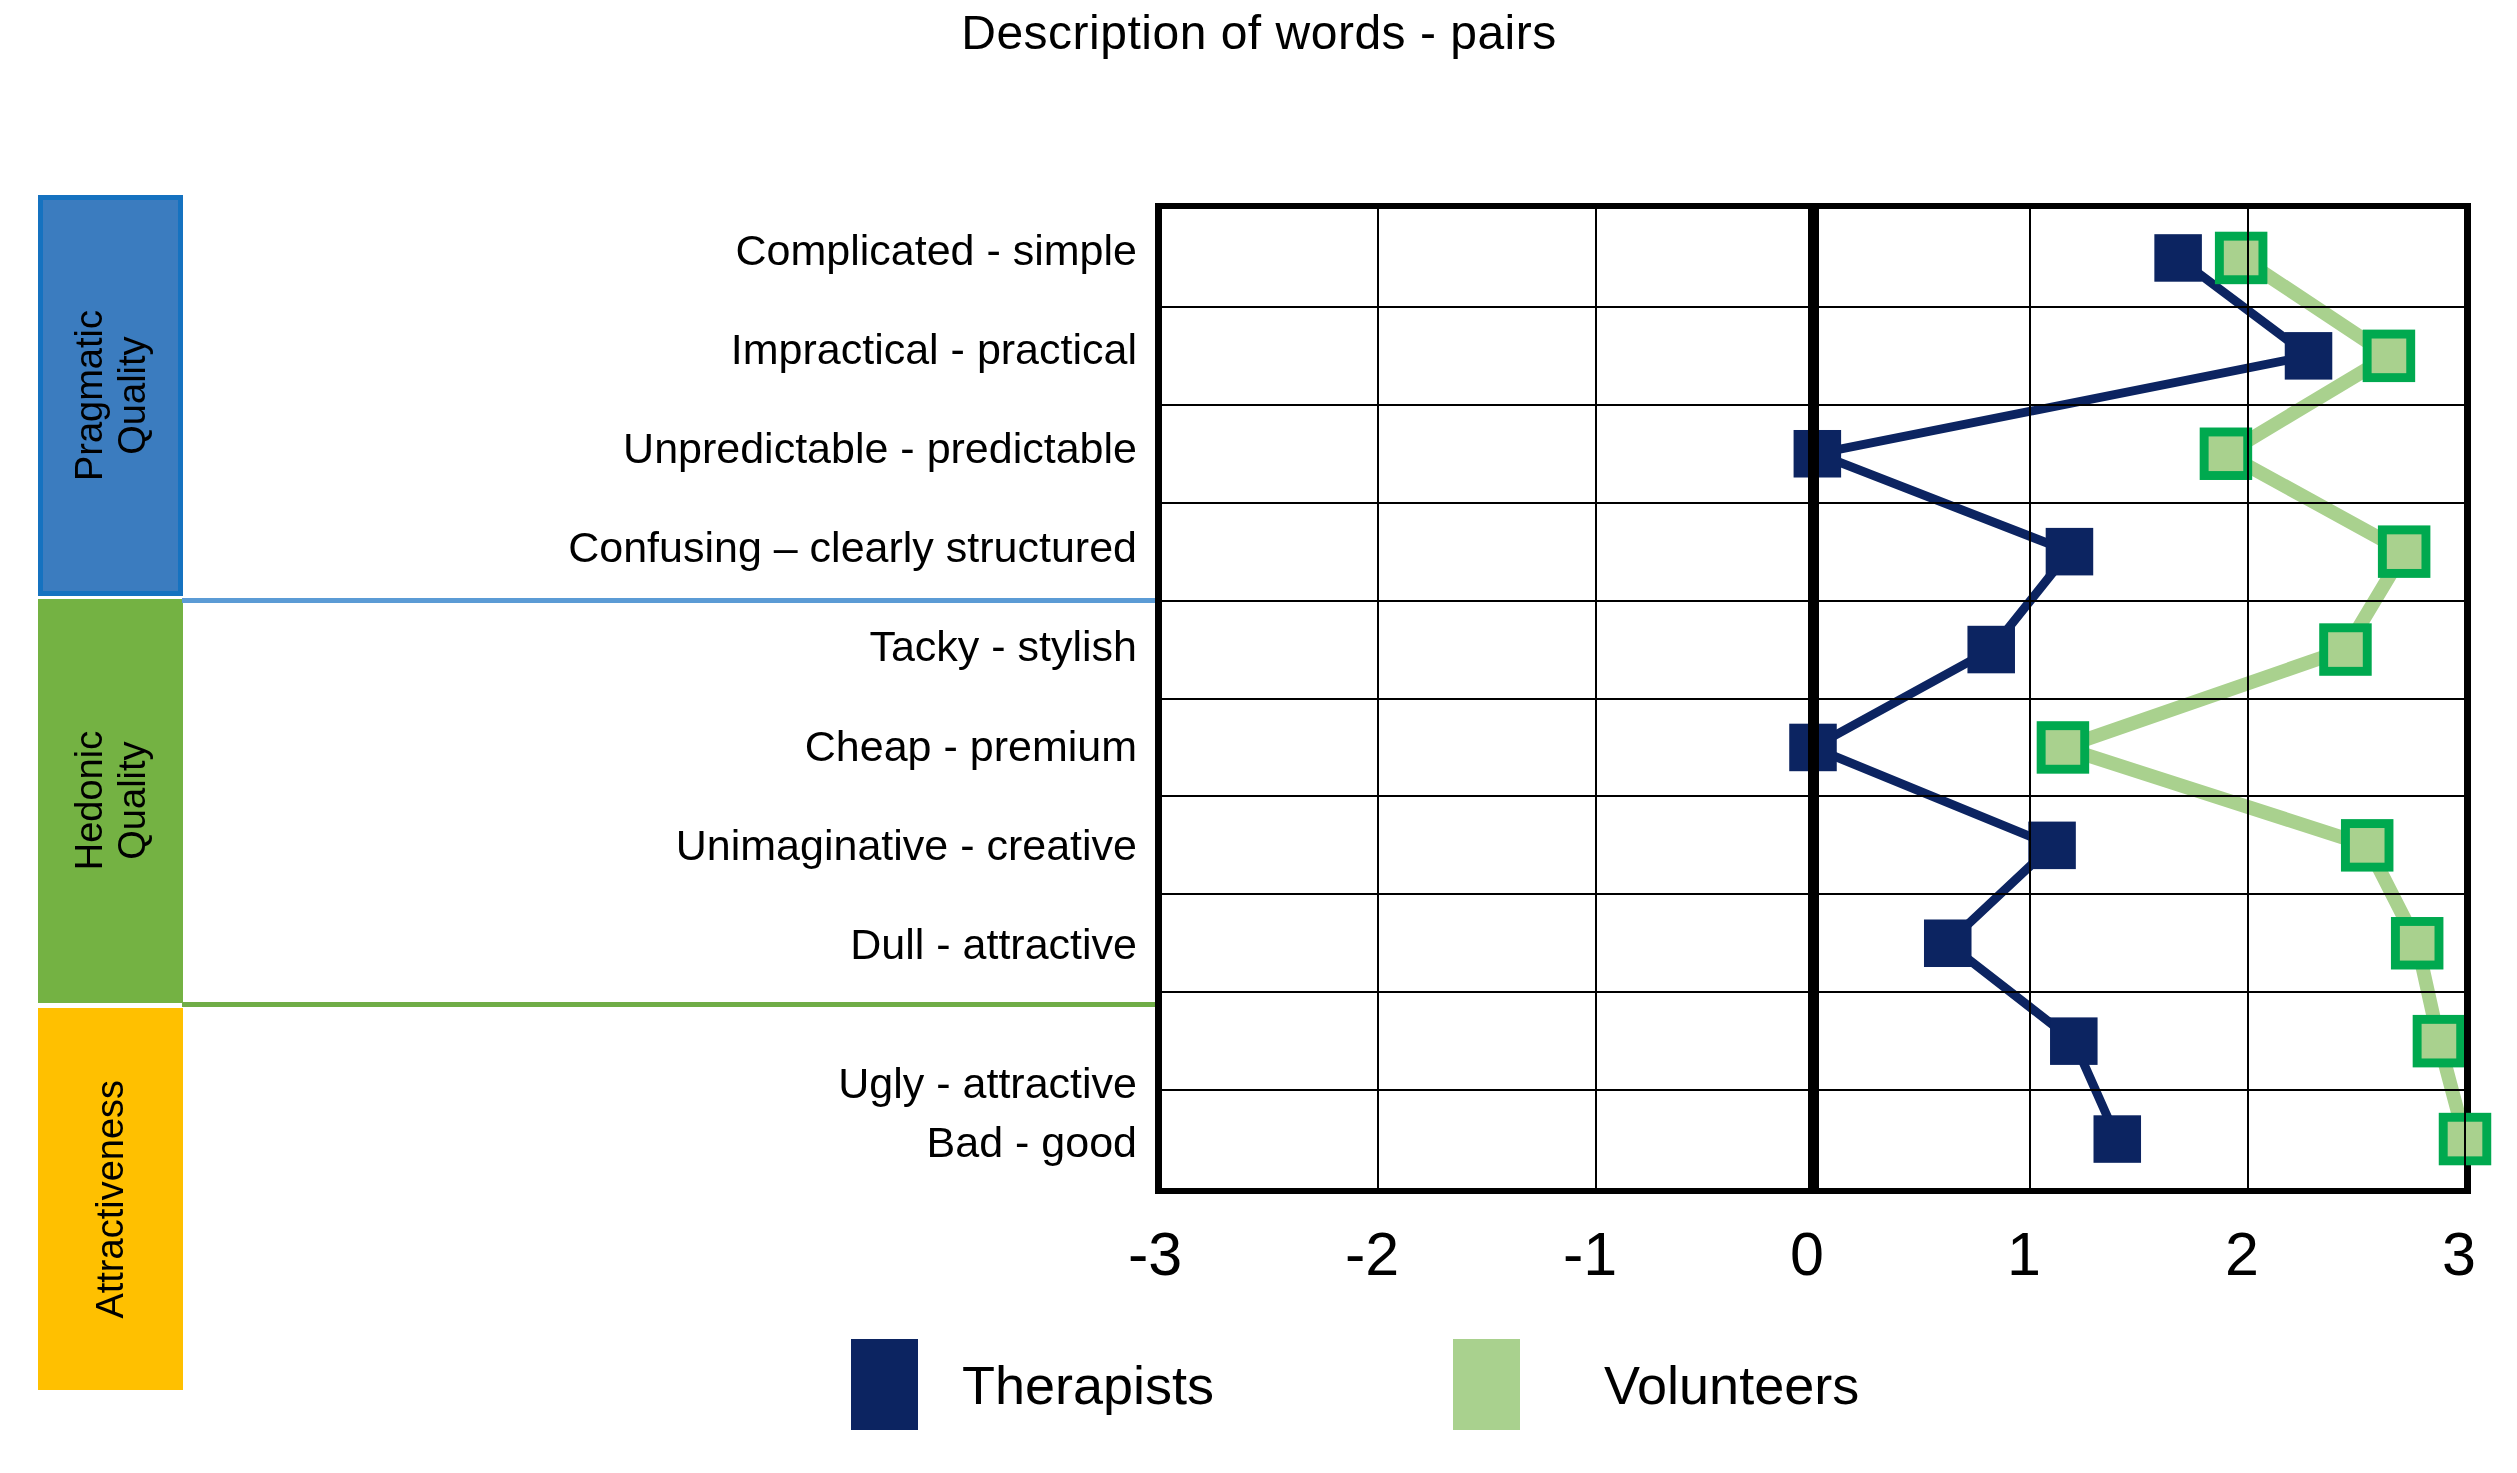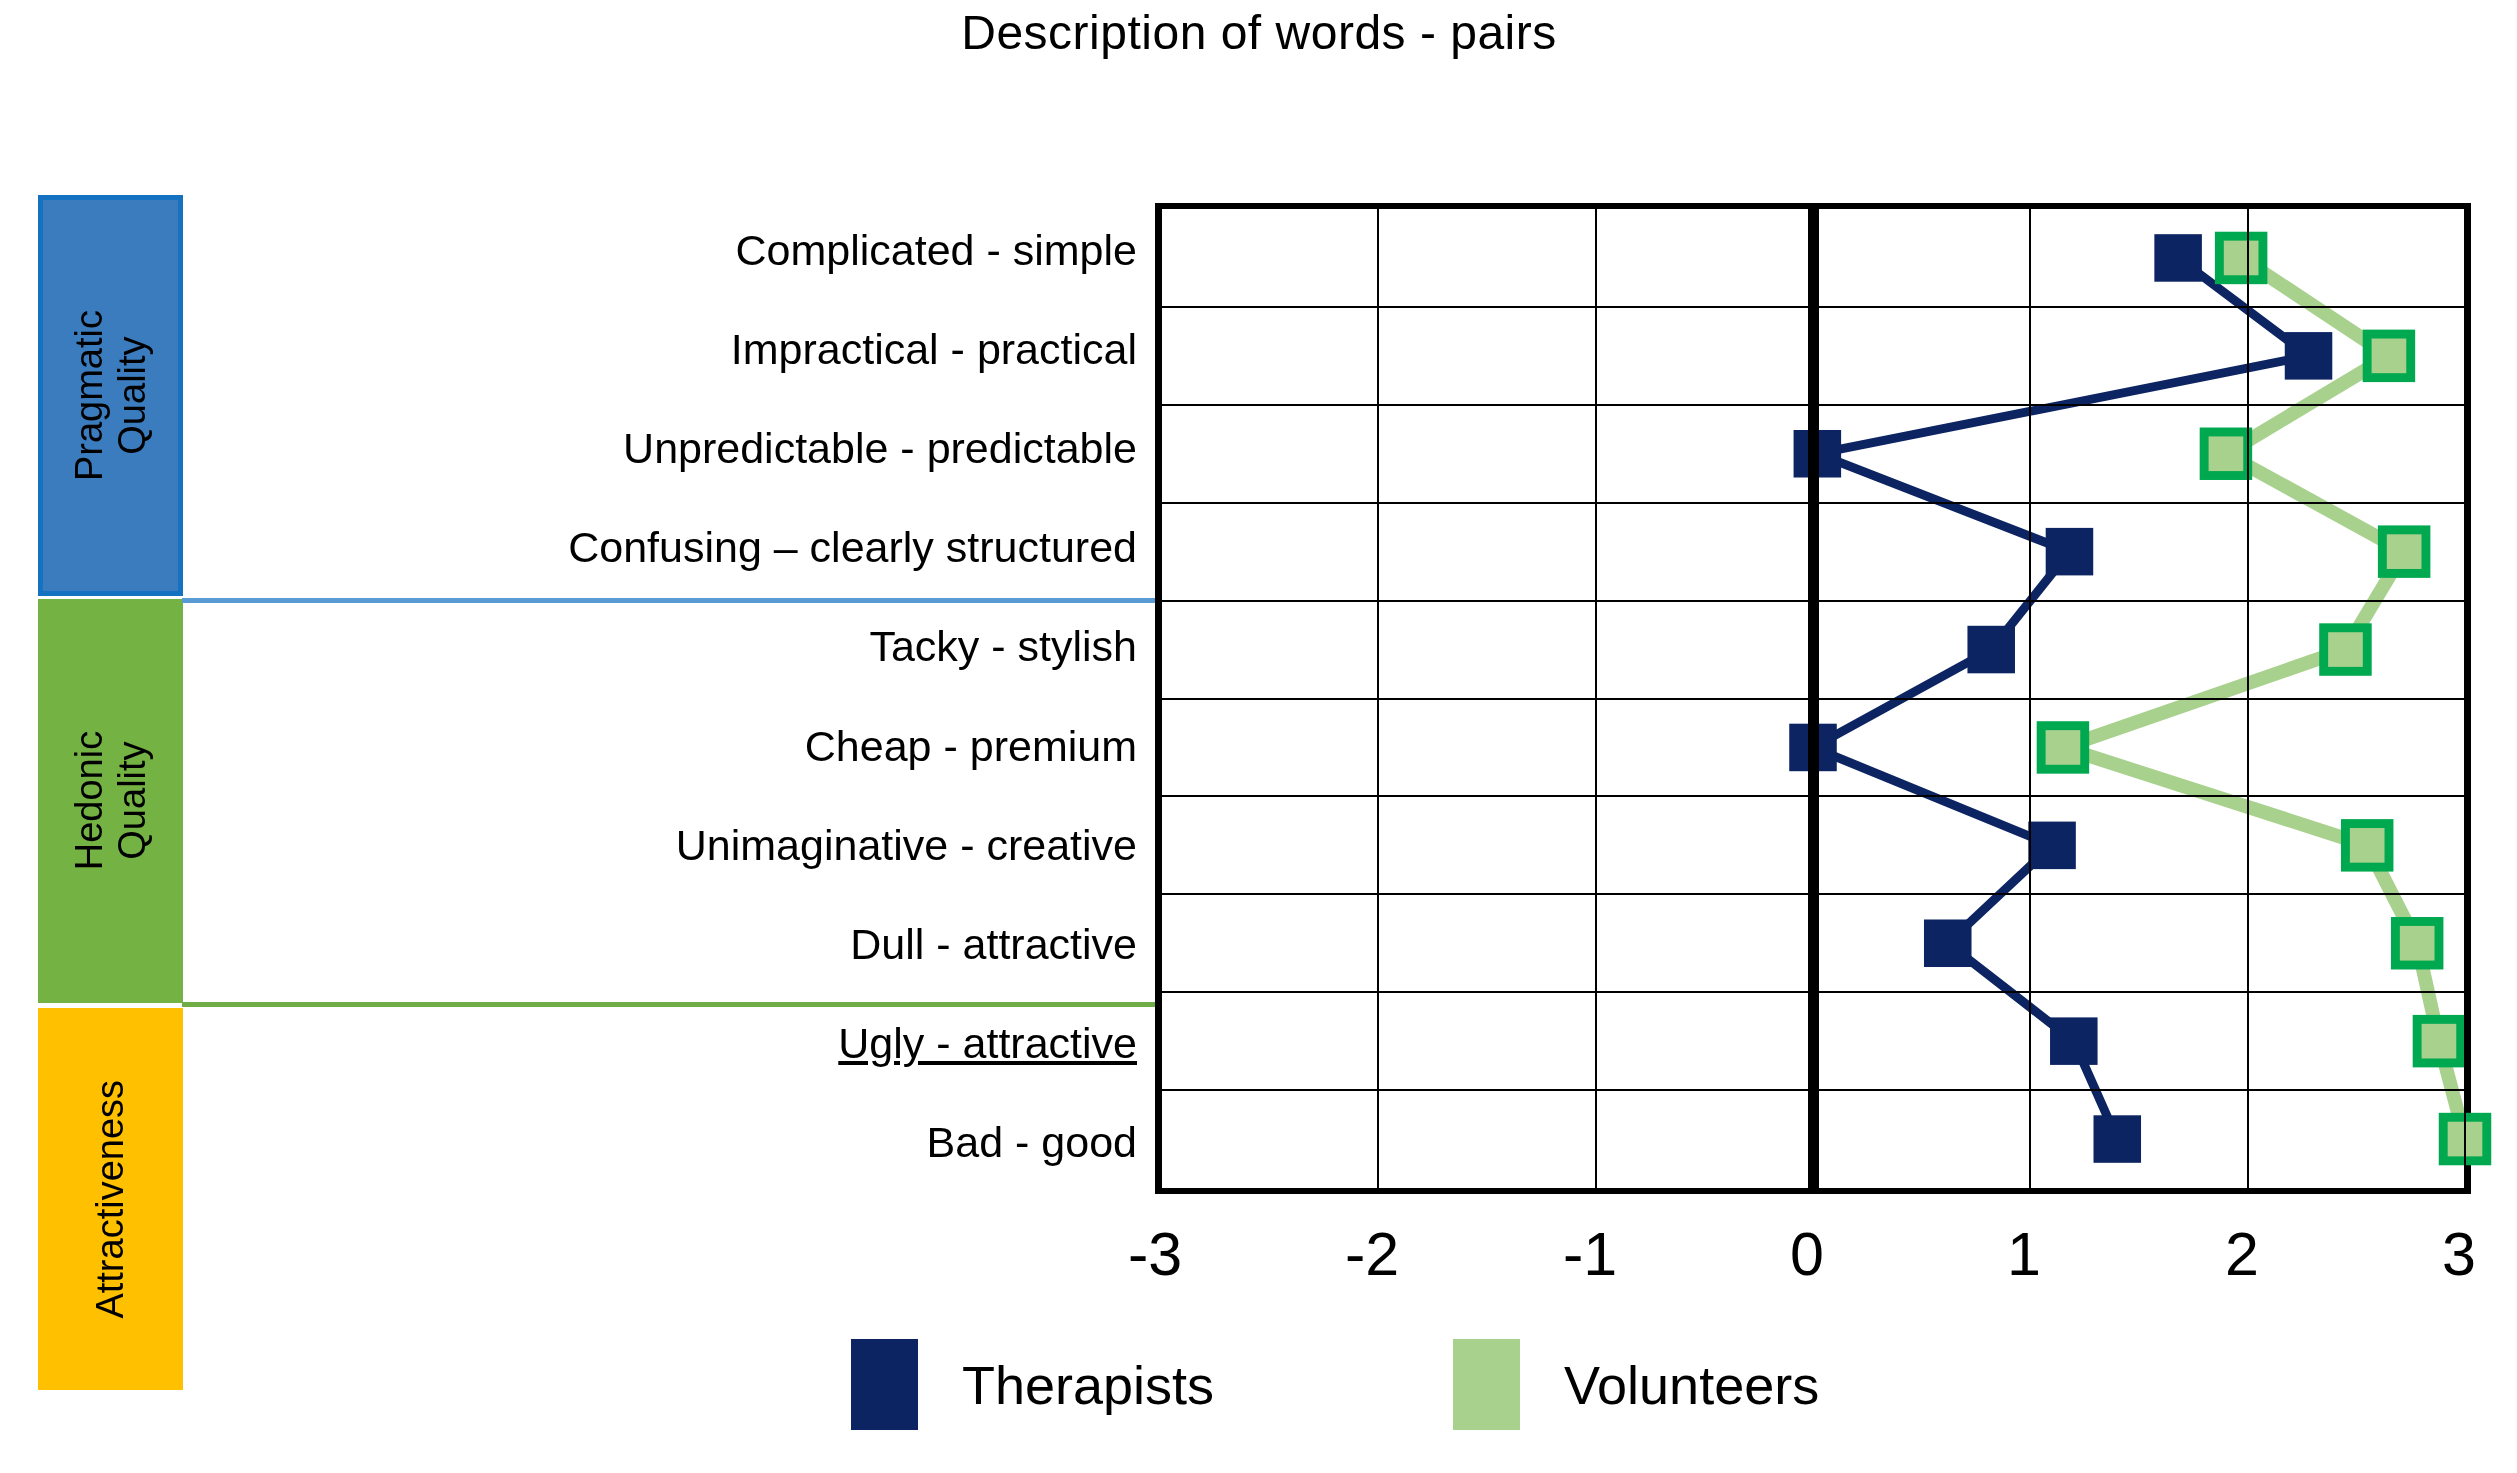--- a/index.html
+++ b/index.html
@@ -94,21 +94,21 @@
     color:#000;
     white-space:nowrap;
   }
 
   
   #legend{position:absolute;left:851px;top:1339px;height:109px;}
   .legend-item{position:absolute;top:0;display:flex;align-items:center;}
   .legend-swatch{width:67px;height:91px;display:inline-block;}
   .legend-text{font-size:54px;margin-left:44px;white-space:nowrap;color:#000;}
   #legend-therapists{left:0;}
-  #legend-volunteers{left:602px;}
+  #legend-volunteers{left:602px;gap:40px;}
 </style>
 </head>
 <body>
 
 <div id="chart-root">
 
   <div id="chart-title">Description of words - pairs</div>
 
   <div class="cat-block" id="cat-pragmatic">
     <span class="cat-label">Pragmatic
@@ -127,21 +127,21 @@
 
   <div id="row-labels">
       <div class="row-label" style="top: -2px; height: 99px; line-height: 99px; text-align: center;">Complicated - simple</div>
       <div class="row-label" style="top: 97px; height: 99px; line-height: 99px;">Impractical - practical</div>
       <div class="row-label" style="top: 196px; height: 99px; line-height: 99px;">Unpredictable - predictable</div>
       <div class="row-label" style="top: 295px; height: 99px; line-height: 99px;">Confusing – clearly structured</div>
       <div class="row-label" style="top: 394px; height: 99px; line-height: 99px; text-align: right;">Tacky - stylish</div>
       <div class="row-label" style="top: 494px; height: 99px; line-height: 99px;">Cheap - premium</div>
       <div class="row-label" style="top: 593px; height: 99px; line-height: 99px;">Unimaginative - creative</div>
       <div class="row-label" style="top: 692px; height: 99px; line-height: 99px;">Dull - attractive</div>
-      <div class="row-label" style="top: 791px; height: 99px; line-height: 99px; text-decoration: underline;">Ugly - attractive</div>
+      <div class="row-label" style="top: 831px; height: 99px; line-height: 99px;">Ugly - attractive</div>
       <div class="row-label" style="top: 890px; height: 99px; line-height: 99px;">Bad - good</div>
     </div>
 
   <div id="plot">
     <div id="plot-inner">
 
       <svg id="series-svg" viewBox="0 0 1317 989" preserveAspectRatio="none">
           <polyline points="1027.26,49.45 1158.9599999999998,148.35000000000002 662.89,247.25 917.51,346.15000000000003 838.4899999999999,445.05 658.5,543.95 899.9499999999998,642.85 794.59,741.75 921.9000000000001,840.6500000000001 965.8000000000001,939.5500000000001" fill="none" stroke="#0c2461" stroke-width="9" stroke-linejoin="miter"></polyline>
           <rect x="1003.26" y="25.450000000000003" width="48" height="48" fill="#0c2461"></rect>
           <rect x="1134.9599999999998" y="124.35000000000002" width="48" height="48" fill="#0c2461"></rect>

